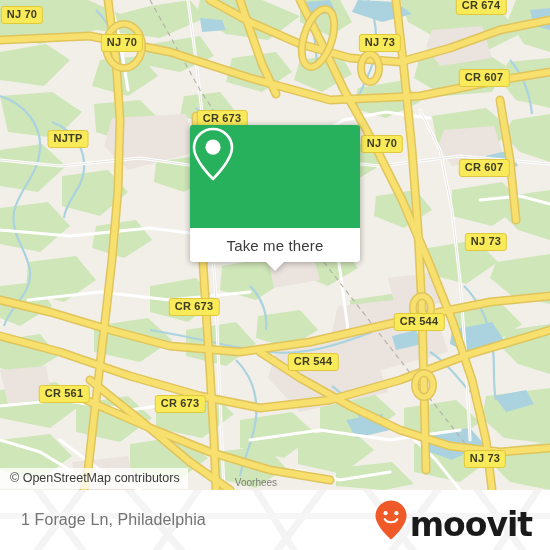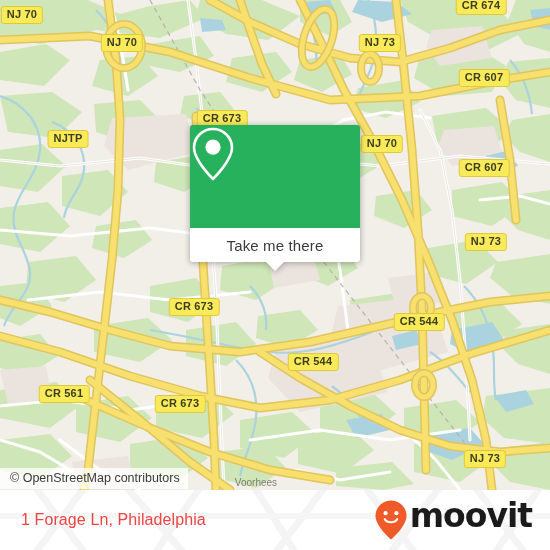--- a/index.html
+++ b/index.html
@@ -88,27 +88,27 @@
   }
 
   
   .footer{
     position:absolute;left:0;top:490px;width:550px;height:60px;
     background:#fff;overflow:hidden;
   }
   .footer .wm{position:absolute;left:0;top:0;opacity:1;}
   .footer .addr{
     position:absolute;left:21px;top:50%;transform:translateY(-50%);
-    color:#ef4444;font-size:16px;letter-spacing:.1px;
+    color:#737373;font-size:16px;letter-spacing:.1px;
     font-family:"Liberation Sans", sans-serif;
     white-space:nowrap;
   }
   .brand{
     position:absolute;right:18px;top:50%;transform:translateY(-50%);
-    display:flex;align-items:flex-start;gap:2px;
+    display:flex;align-items:flex-end;gap:2px;
   }
   .brand .wordmark{
     color:#1a1a1a;font-size:33px;font-weight:bold;letter-spacing:-1px;
     font-family:"DejaVu Sans", sans-serif;line-height:33px;
   }
 </style>
 </head>
 <body>
 
 <div id="app">

